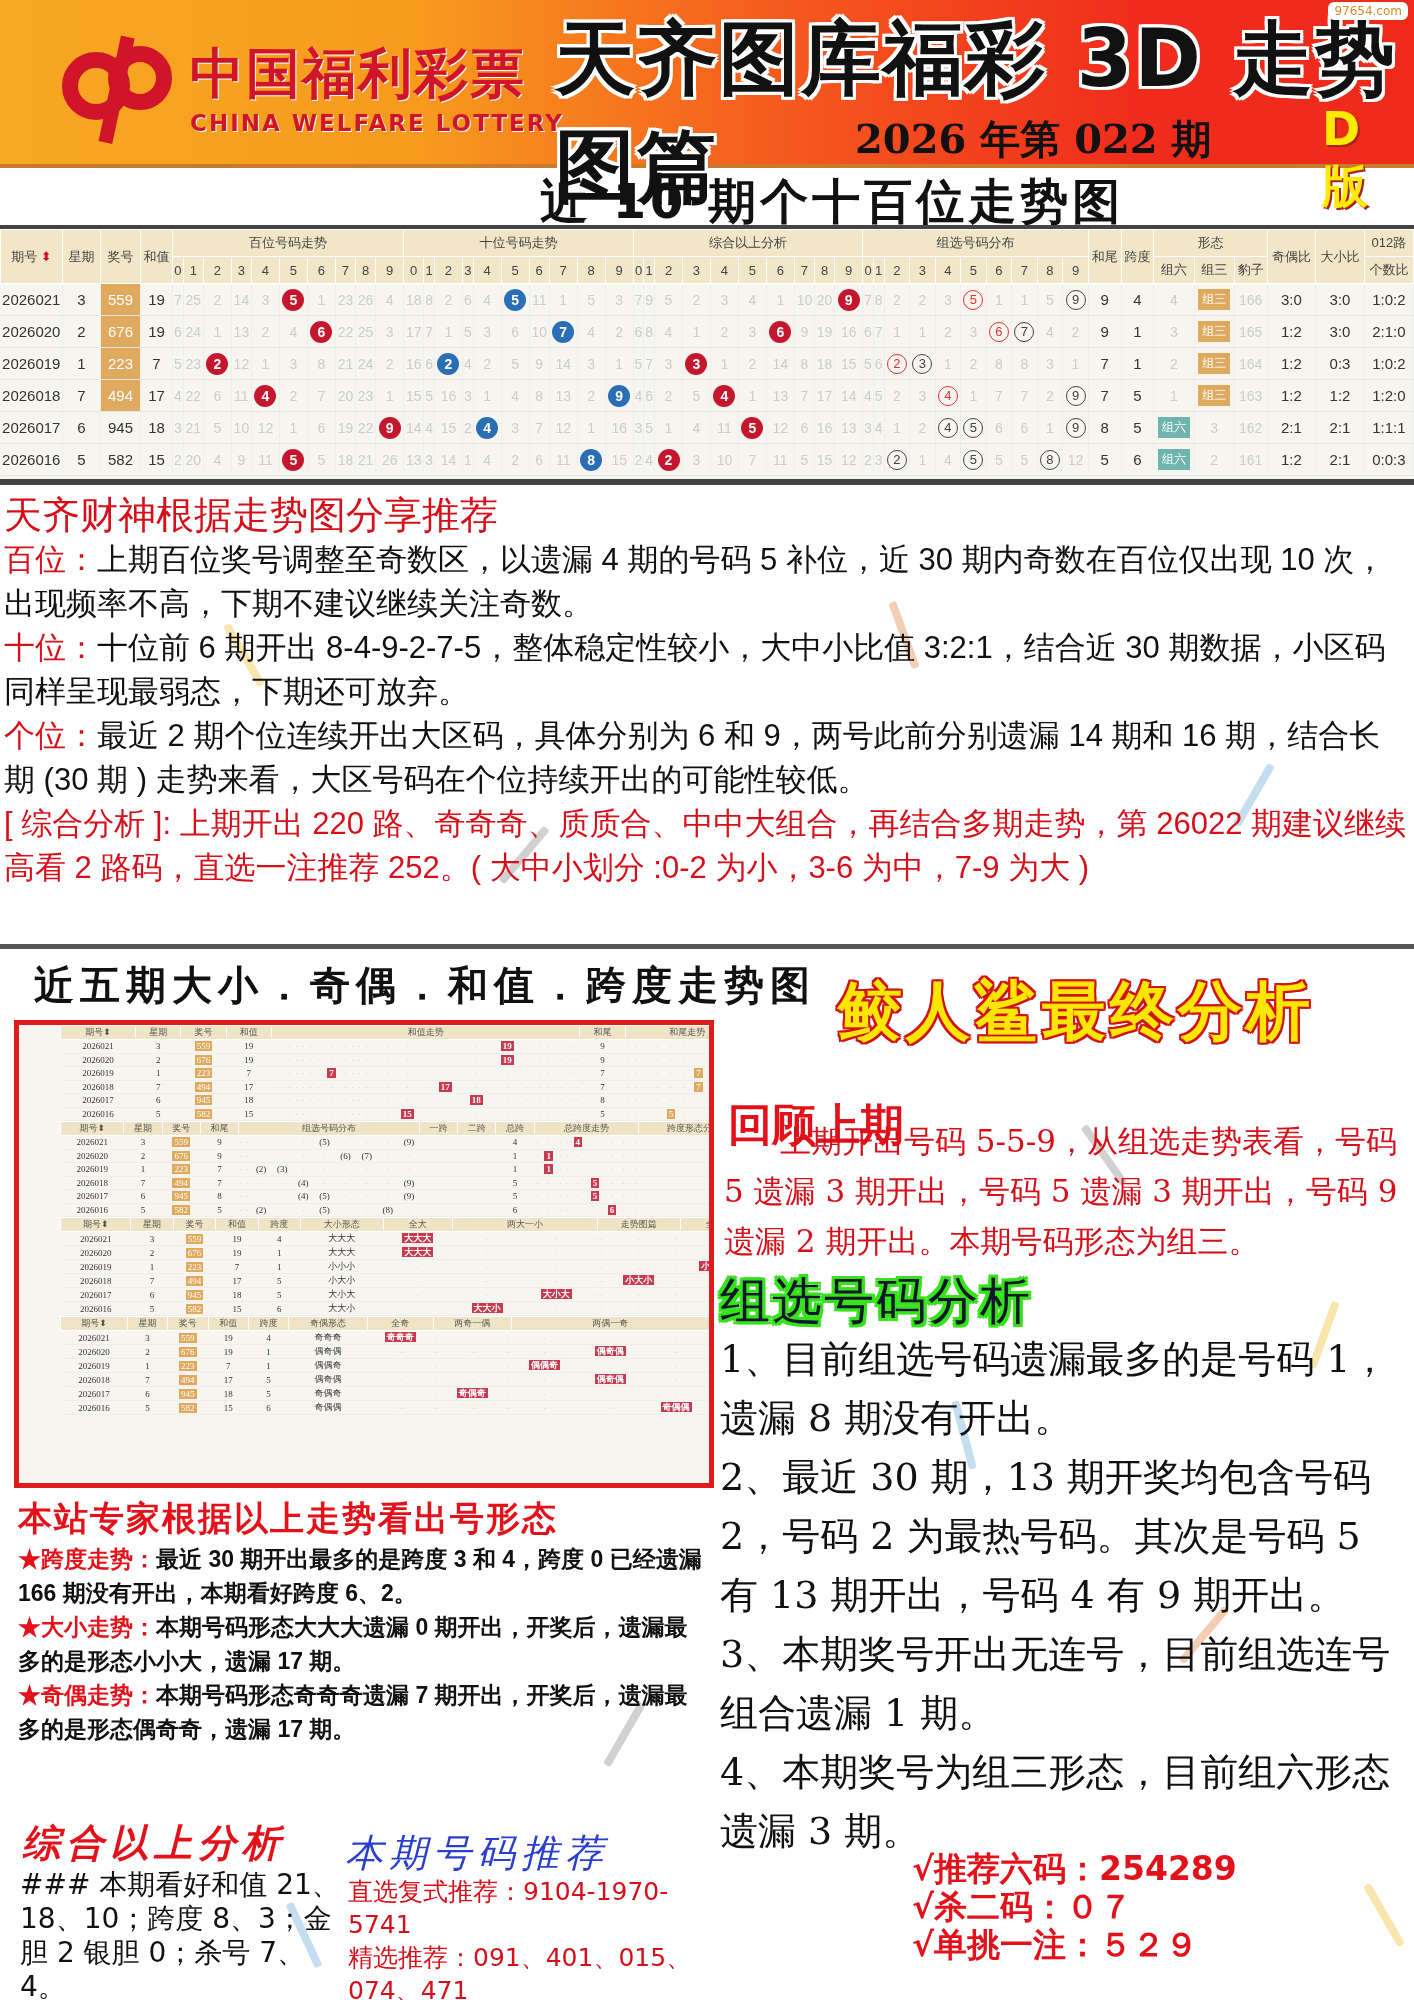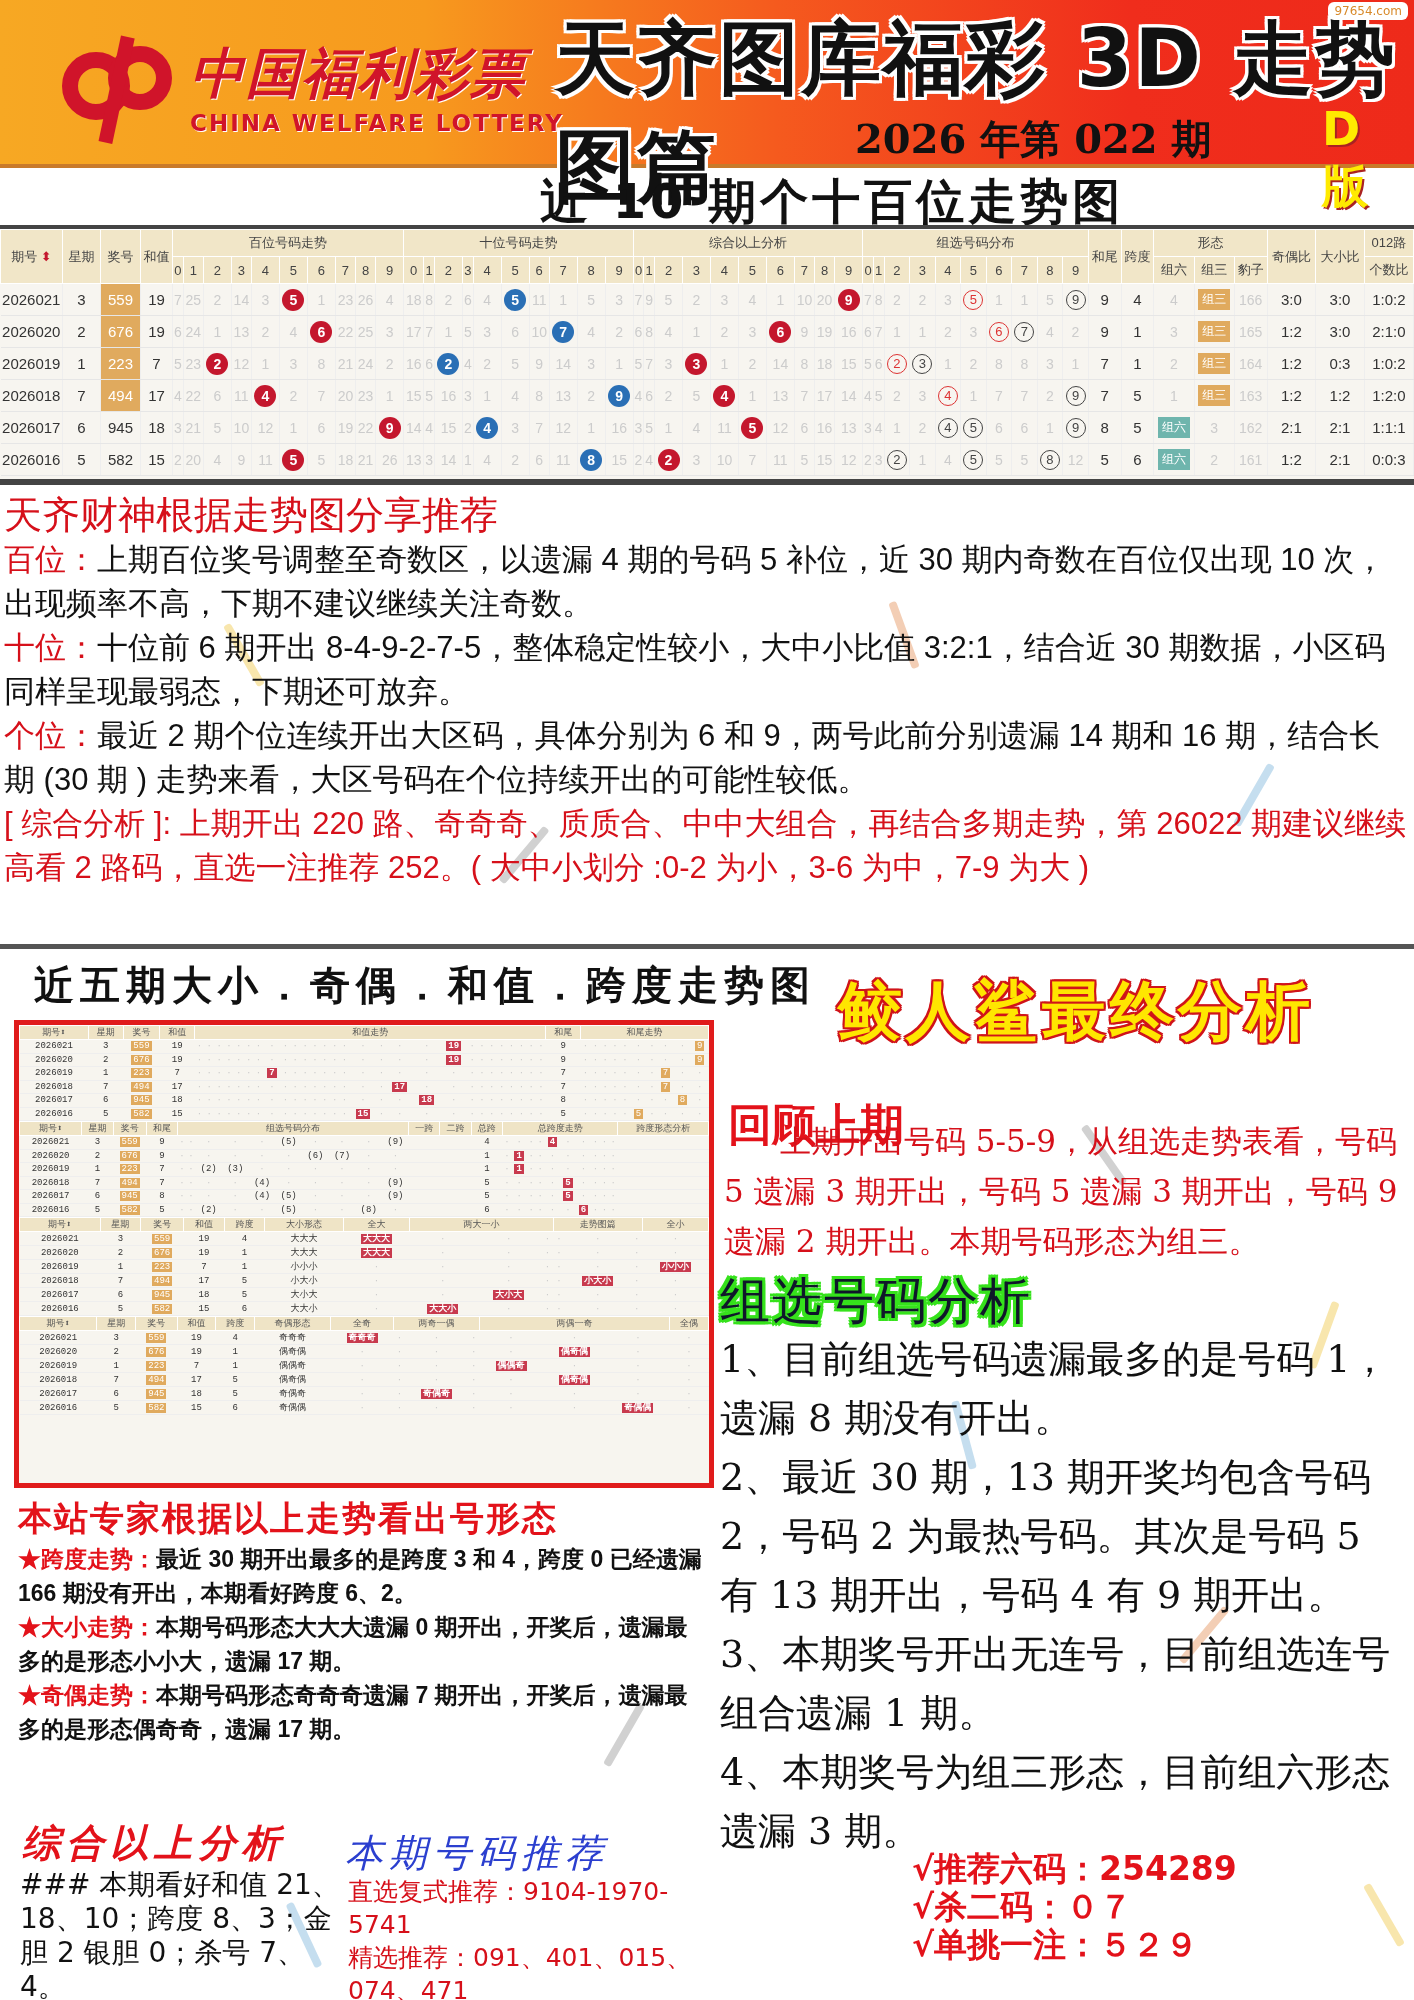--- a/index.html
+++ b/index.html
@@ -6,21 +6,21 @@
   body { width: 1414px; height: 2000px; position: relative; overflow: hidden; background: #fff; font-family: "DejaVu Sans", sans-serif; }
   .bg-confetti { position: absolute; inset: 0; z-index: 0; overflow: hidden; }
   .bg-confetti span { position: absolute; width: 8px; height: 70px; border-radius: 3px; opacity: .45; }
   .layer { position: relative; z-index: 1; }
 
   
   .banner { position: absolute; left: 0; top: 0; width: 1414px; height: 168px;
     background: linear-gradient(90deg, #f7a823 0%, #f79a1e 30%, #f55a1e 55%, #f02d1c 80%, #ee2a1a 100%);
     border-bottom: 4px solid #c97a2a; }
   .logo-mark { position: absolute; left: 58px; top: 28px; width: 120px; height: 120px; }
-  .logo-cn { position: absolute; left: 190px; top: 38px; font-size: 54px; font-weight: bold; color: #d0142a; letter-spacing: 2px; font-family: "DejaVu Sans", sans-serif; text-shadow: 1px 1px 0 #fff; font-style: italic; }
+  .logo-cn { position: absolute; left: 190px; top: 38px; font-size: 54px; font-weight: bold; color: #d0142a; letter-spacing: 2px; font-family: "DejaVu Sans", sans-serif; text-shadow: 1px 1px 0 #fff; }
   .logo-en { position: absolute; left: 190px; top: 110px; font-size: 23px; font-weight: bold; color: #d0142a; letter-spacing: 2px; text-shadow: 1px 1px 0 #fff; }
   .banner-title { position: absolute; left: 555px; top: 6px; font-size: 80px; font-weight: bold; color: #111; letter-spacing: 2px;
     text-shadow: 3px 0 0 #fff, -3px 0 0 #fff, 0 3px 0 #fff, 0 -3px 0 #fff, 3px 3px 0 #fff, -3px -3px 0 #fff, 3px -3px 0 #fff, -3px 3px 0 #fff; }
   .banner-issue { position: absolute; left: 855px; top: 112px; font-size: 40px; font-weight: bold; color: #111; font-family: "DejaVu Serif", serif; }
   .banner-ver { position: absolute; left: 1322px; top: 102px; font-size: 46px; font-weight: bold; color: #ffea00; text-shadow: 2px 2px 0 #a22; }
   .watermark { position: absolute; right: 6px; top: 2px; background: #fff; color: #d88a2a; font-size: 12px; padding: 2px 6px; border-radius: 6px; }
 
   
   .sec-title { position: absolute; font-weight: bold; color: #111; font-size: 48px; letter-spacing: 4px; }
 
@@ -41,21 +41,21 @@
   
   .analysis { position: absolute; left: 4px; top: 492px; width: 1406px; font-size: 31px; line-height: 44px; color: #111; font-family: "Liberation Sans", sans-serif; }
   .analysis .head { color: #d6101a; font-size: 38px; line-height: 46px; }
   .analysis .lbl { color: #d6101a; }
   .analysis .red { color: #d6101a; }
 
   .divider { position: absolute; left: 0; top: 944px; width: 1414px; height: 5px; background: #555; }
 
   
   .chart2 { position: absolute; left: 14px; top: 1020px; width: 700px; height: 468px; border: 5px solid #e01b1b; background: #f7f5ef; overflow: hidden; }
-  table.mini { border-collapse: collapse; width: 100%; font-family: Liberation Mono, monospace; }
+  table.mini { border-collapse: collapse; width: 100%; font-family: Liberation Serif, serif; margin-left: 41px; }
   table.mini th { background: #efe4c6; color: #555; font-weight: normal; font-size: 9px; height: 13px; border: 1px solid #fff; }
   table.mini td { font-size: 9px; color: #ccc; text-align: center; height: 13.5px; border-bottom: 1px solid #eee; }
   table.mini td.fix { color: #333; }
   .sq-r { background: #c83a4e; color: #fff; padding: 0 2px; font-weight: bold; }
   .sq-o { background: #e0aa5e; color: #fff; padding: 0 2px; }
 
   
   .expert { position: absolute; left: 18px; top: 1496px; width: 690px; font-family: "Liberation Sans", sans-serif; }
   .expert .h { color: #e3121a; font-size: 34px; font-weight: bold; letter-spacing: 2px; }
   .expert p { font-size: 23px; line-height: 34px; color: #111; font-weight: bold; }

